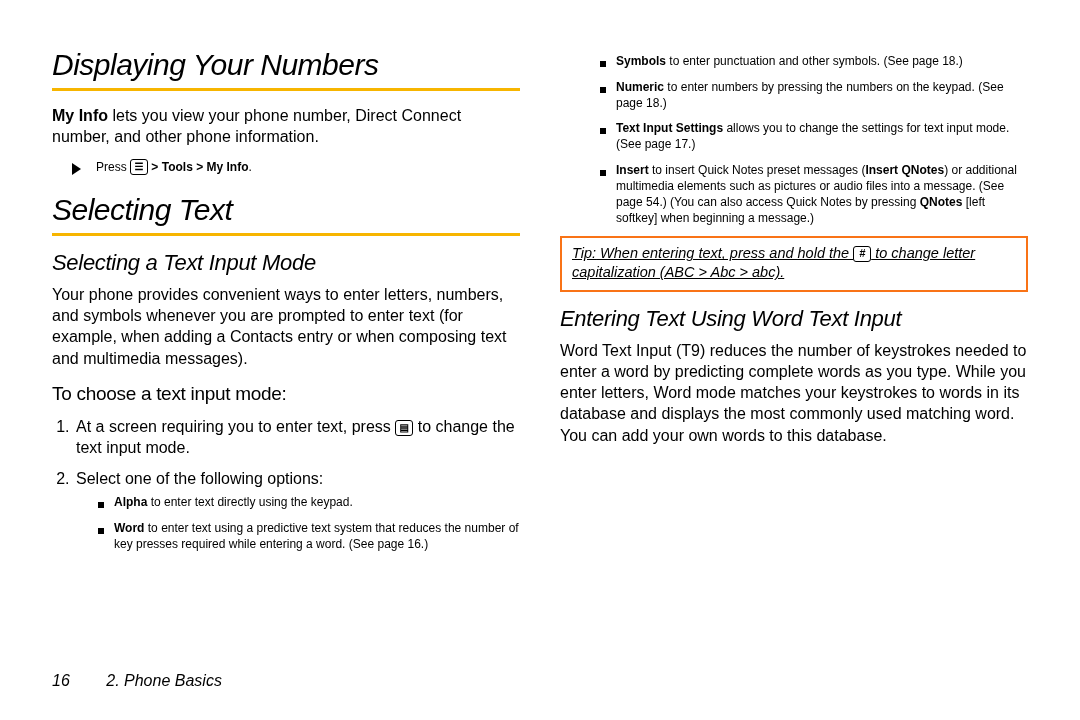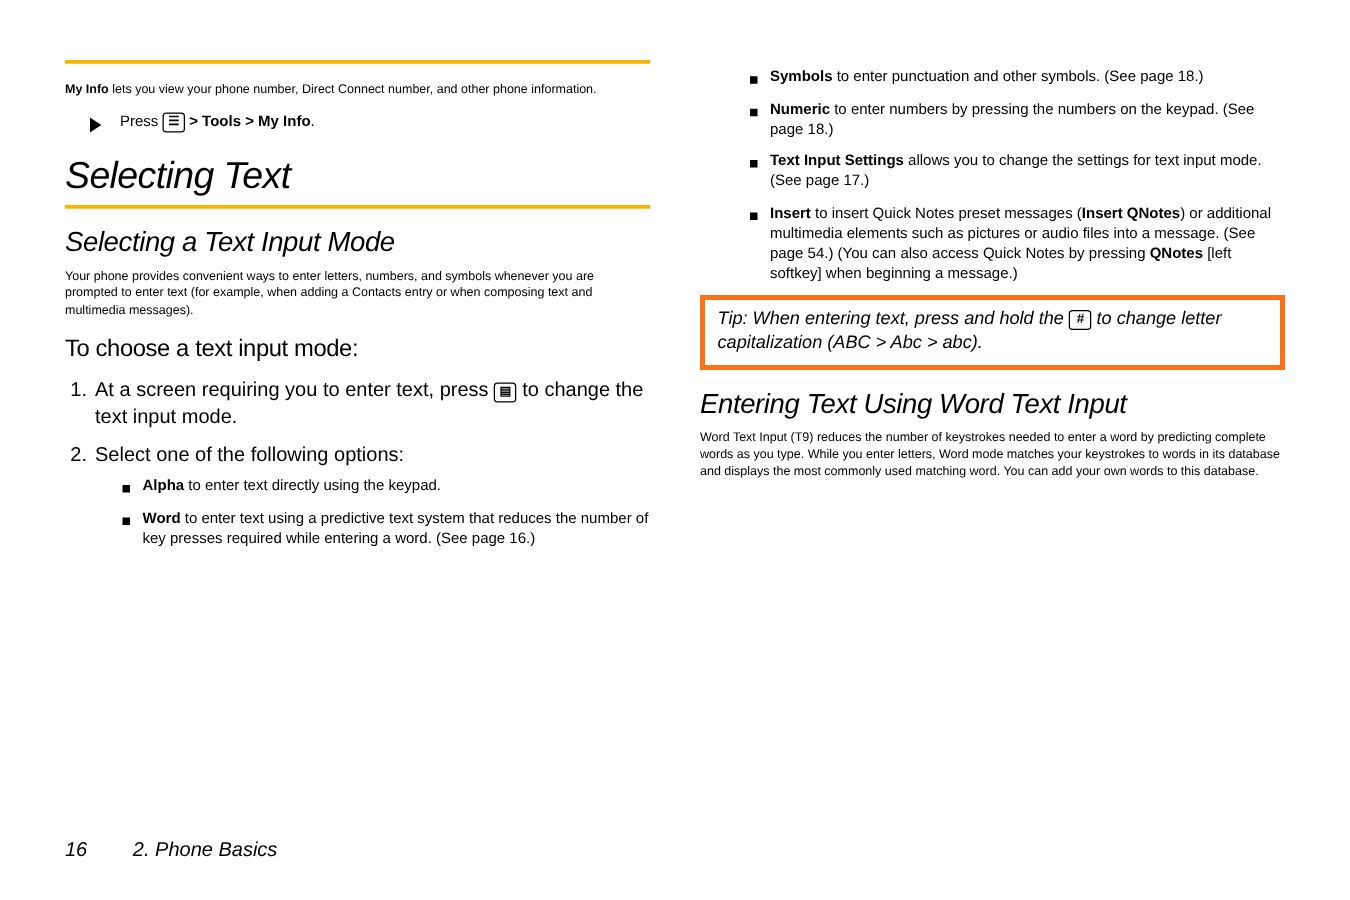--- a/index.html
+++ b/index.html
@@ -42,21 +42,21 @@
     margin: 0 0 14px 0;
   }
   h2.sub {
     font-style: italic;
     font-weight: 400;
     font-size: 22px;
     margin: 14px 0 8px 0;
     letter-spacing: -0.3px;
   }
   p {
-    font-size: 10px;
+    font-size: 16px;
     line-height: 1.32;
     margin: 0 0 12px 0;
   }
   .lead { margin-top: 2px; }
   .instr {
     font-size: 19px;
     margin: 8px 0 10px 0;
     letter-spacing: -0.3px;
   }
   .steps {
@@ -114,45 +114,47 @@
     vertical-align: 1px;
     font-family: Arial, Helvetica, sans-serif;
     font-weight: 700;
     min-width: 10px;
     text-align: center;
   }
   .key.menu::before { content: "☰"; font-size: 10px; }
   .key.opts::before { content: "▤"; font-size: 10px; }
   .key.hash::before { content: "#"; font-size: 11px; }
   .tipbox {
-    border: 4px solid #f97316;
+    border: 2px solid #f97316;
     padding: 6px 10px 8px 10px;
     margin: 8px 0 2px 0;
     font-size: 14.5px;
     font-style: italic;
     line-height: 1.3;
+    text-decoration: underline;
   }
   .tipbox .tiplabel { font-style: italic; }
   .footer {
     font-style: italic;
     font-size: 16px;
     margin-top: 10px;
   }
   .footer .pnum {
     font-style: italic;
     margin-right: 32px;
   }
 </style>
 </head>
 <body>
 
 <div class="page">
   <div class="columns">
 
     <div class="col">
+      <h1 class="section">Displaying Your Numbers</h1>
       <div class="rule"></div>
 
       <p class="lead">
         <span class="b">My Info</span><span> lets you view your phone number, Direct Connect number, and other phone information.</span>
       </p>
 
       <div class="arrow-item">
         <span class="tri"></span>
         <span>Press </span><span class="key menu"></span><span class="b"> &gt; Tools &gt; My Info</span><span>.</span>
       </div>

